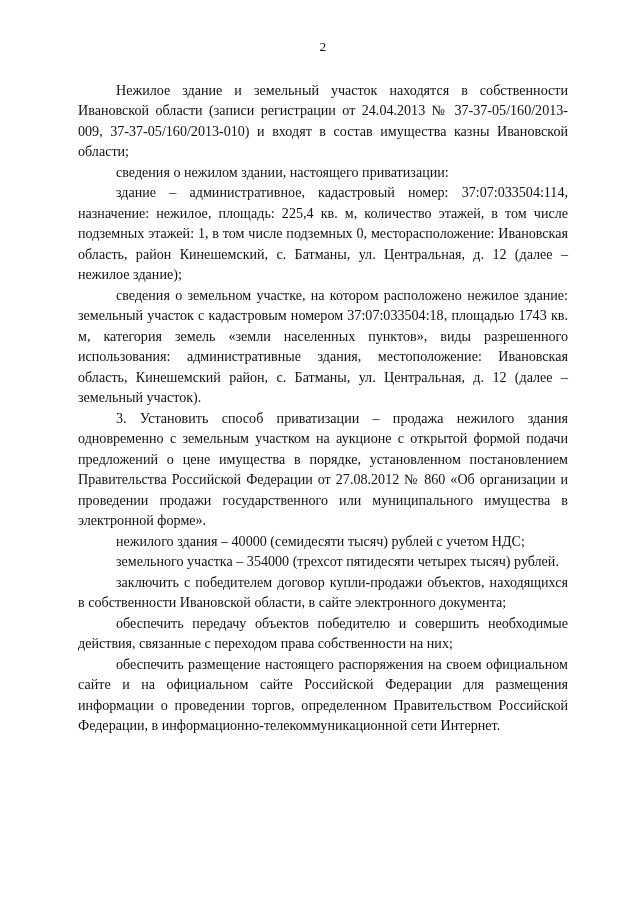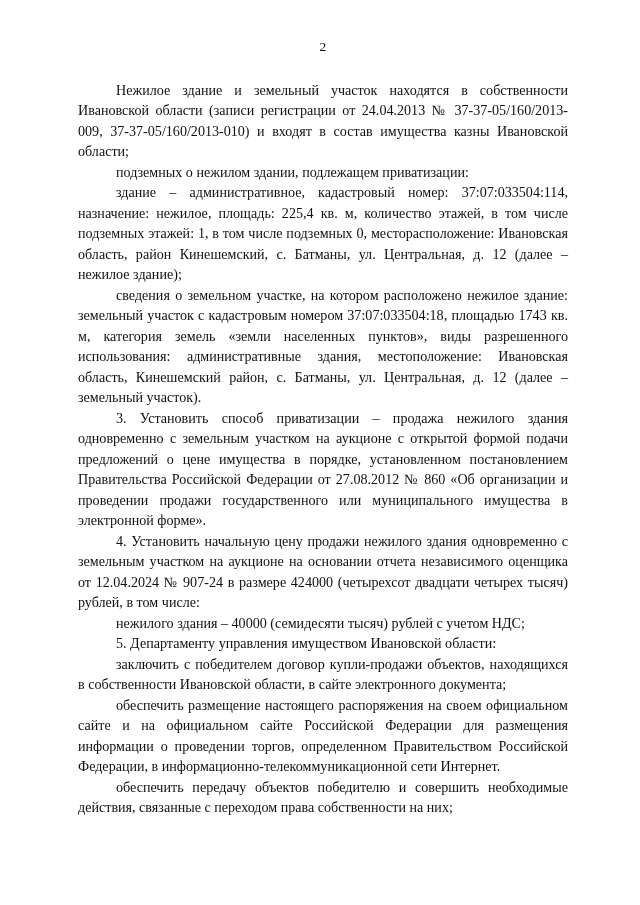--- a/index.html
+++ b/index.html
@@ -42,25 +42,24 @@
 </style>
 </head>
 <body>
 
 <div class="page">
 
   <div class="page-number">2</div>
 
   <div class="doc-body">
     <p>Нежилое здание и земельный участок находятся в собственности Ивановской области (записи регистрации от 24.04.2013 № 37-37-05/160/2013-009, 37-37-05/160/2013-010) и входят в состав имущества казны Ивановской области;</p>
-    <p>подземных о нежилом здании, подлежащем приватизации:</p>
+    <p>сведения о нежилом здании, настоящего приватизации:</p>
     <p>здание – административное, кадастровый номер: 37:07:033504:114, назначение: нежилое, площадь: 225,4 кв. м, количество этажей, в том числе подземных этажей: 1, в том числе подземных 0, месторасположение: Ивановская область, район Кинешемский, с. Батманы, ул. Центральная, д. 12 (далее – нежилое здание);</p>
     <p>сведения о земельном участке, на котором расположено нежилое здание: земельный участок с кадастровым номером 37:07:033504:18, площадью 1743 кв. м, категория земель «земли населенных пунктов», виды разрешенного использования: административные здания, местоположение: Ивановская область, Кинешемский район, с. Батманы, ул. Центральная, д. 12 (далее – земельный участок).</p>
     <p>3. Установить способ приватизации – продажа нежилого здания одновременно с земельным участком на аукционе с открытой формой подачи предложений о цене имущества в порядке, установленном постановлением Правительства Российской Федерации от 27.08.2012 № 860 «Об организации и проведении продажи государственного или муниципального имущества в электронной форме».</p>
-    <p>4. Установить начальную цену продажи нежилого здания одновременно с земельным участком на аукционе на основании отчета независимого оценщика от 12.04.2024 № 907-24 в размере 424000 (четырехсот двадцати четырех тысяч) рублей, в том числе:</p>
     <p>нежилого здания – 40000 (семидесяти тысяч) рублей с учетом НДС;</p>
-    <p>5. Департаменту управления имуществом Ивановской области:</p>
+    <p>земельного участка – 354000 (трехсот пятидесяти четырех тысяч) рублей.</p>
     <p>заключить с победителем договор купли-продажи объектов, находящихся в собственности Ивановской области, в сайте электронного документа;</p>
+    <p>обеспечить передачу объектов победителю и совершить необходимые действия, связанные с переходом права собственности на них;</p>
     <p>обеспечить размещение настоящего распоряжения на своем официальном сайте и на официальном сайте Российской Федерации для размещения информации о проведении торгов, определенном Правительством Российской Федерации, в информационно-телекоммуникационной сети Интернет.</p>
-    <p>обеспечить передачу объектов победителю и совершить необходимые действия, связанные с переходом права собственности на них;</p>
   </div>
 
 </div>
 
 </body></html>

